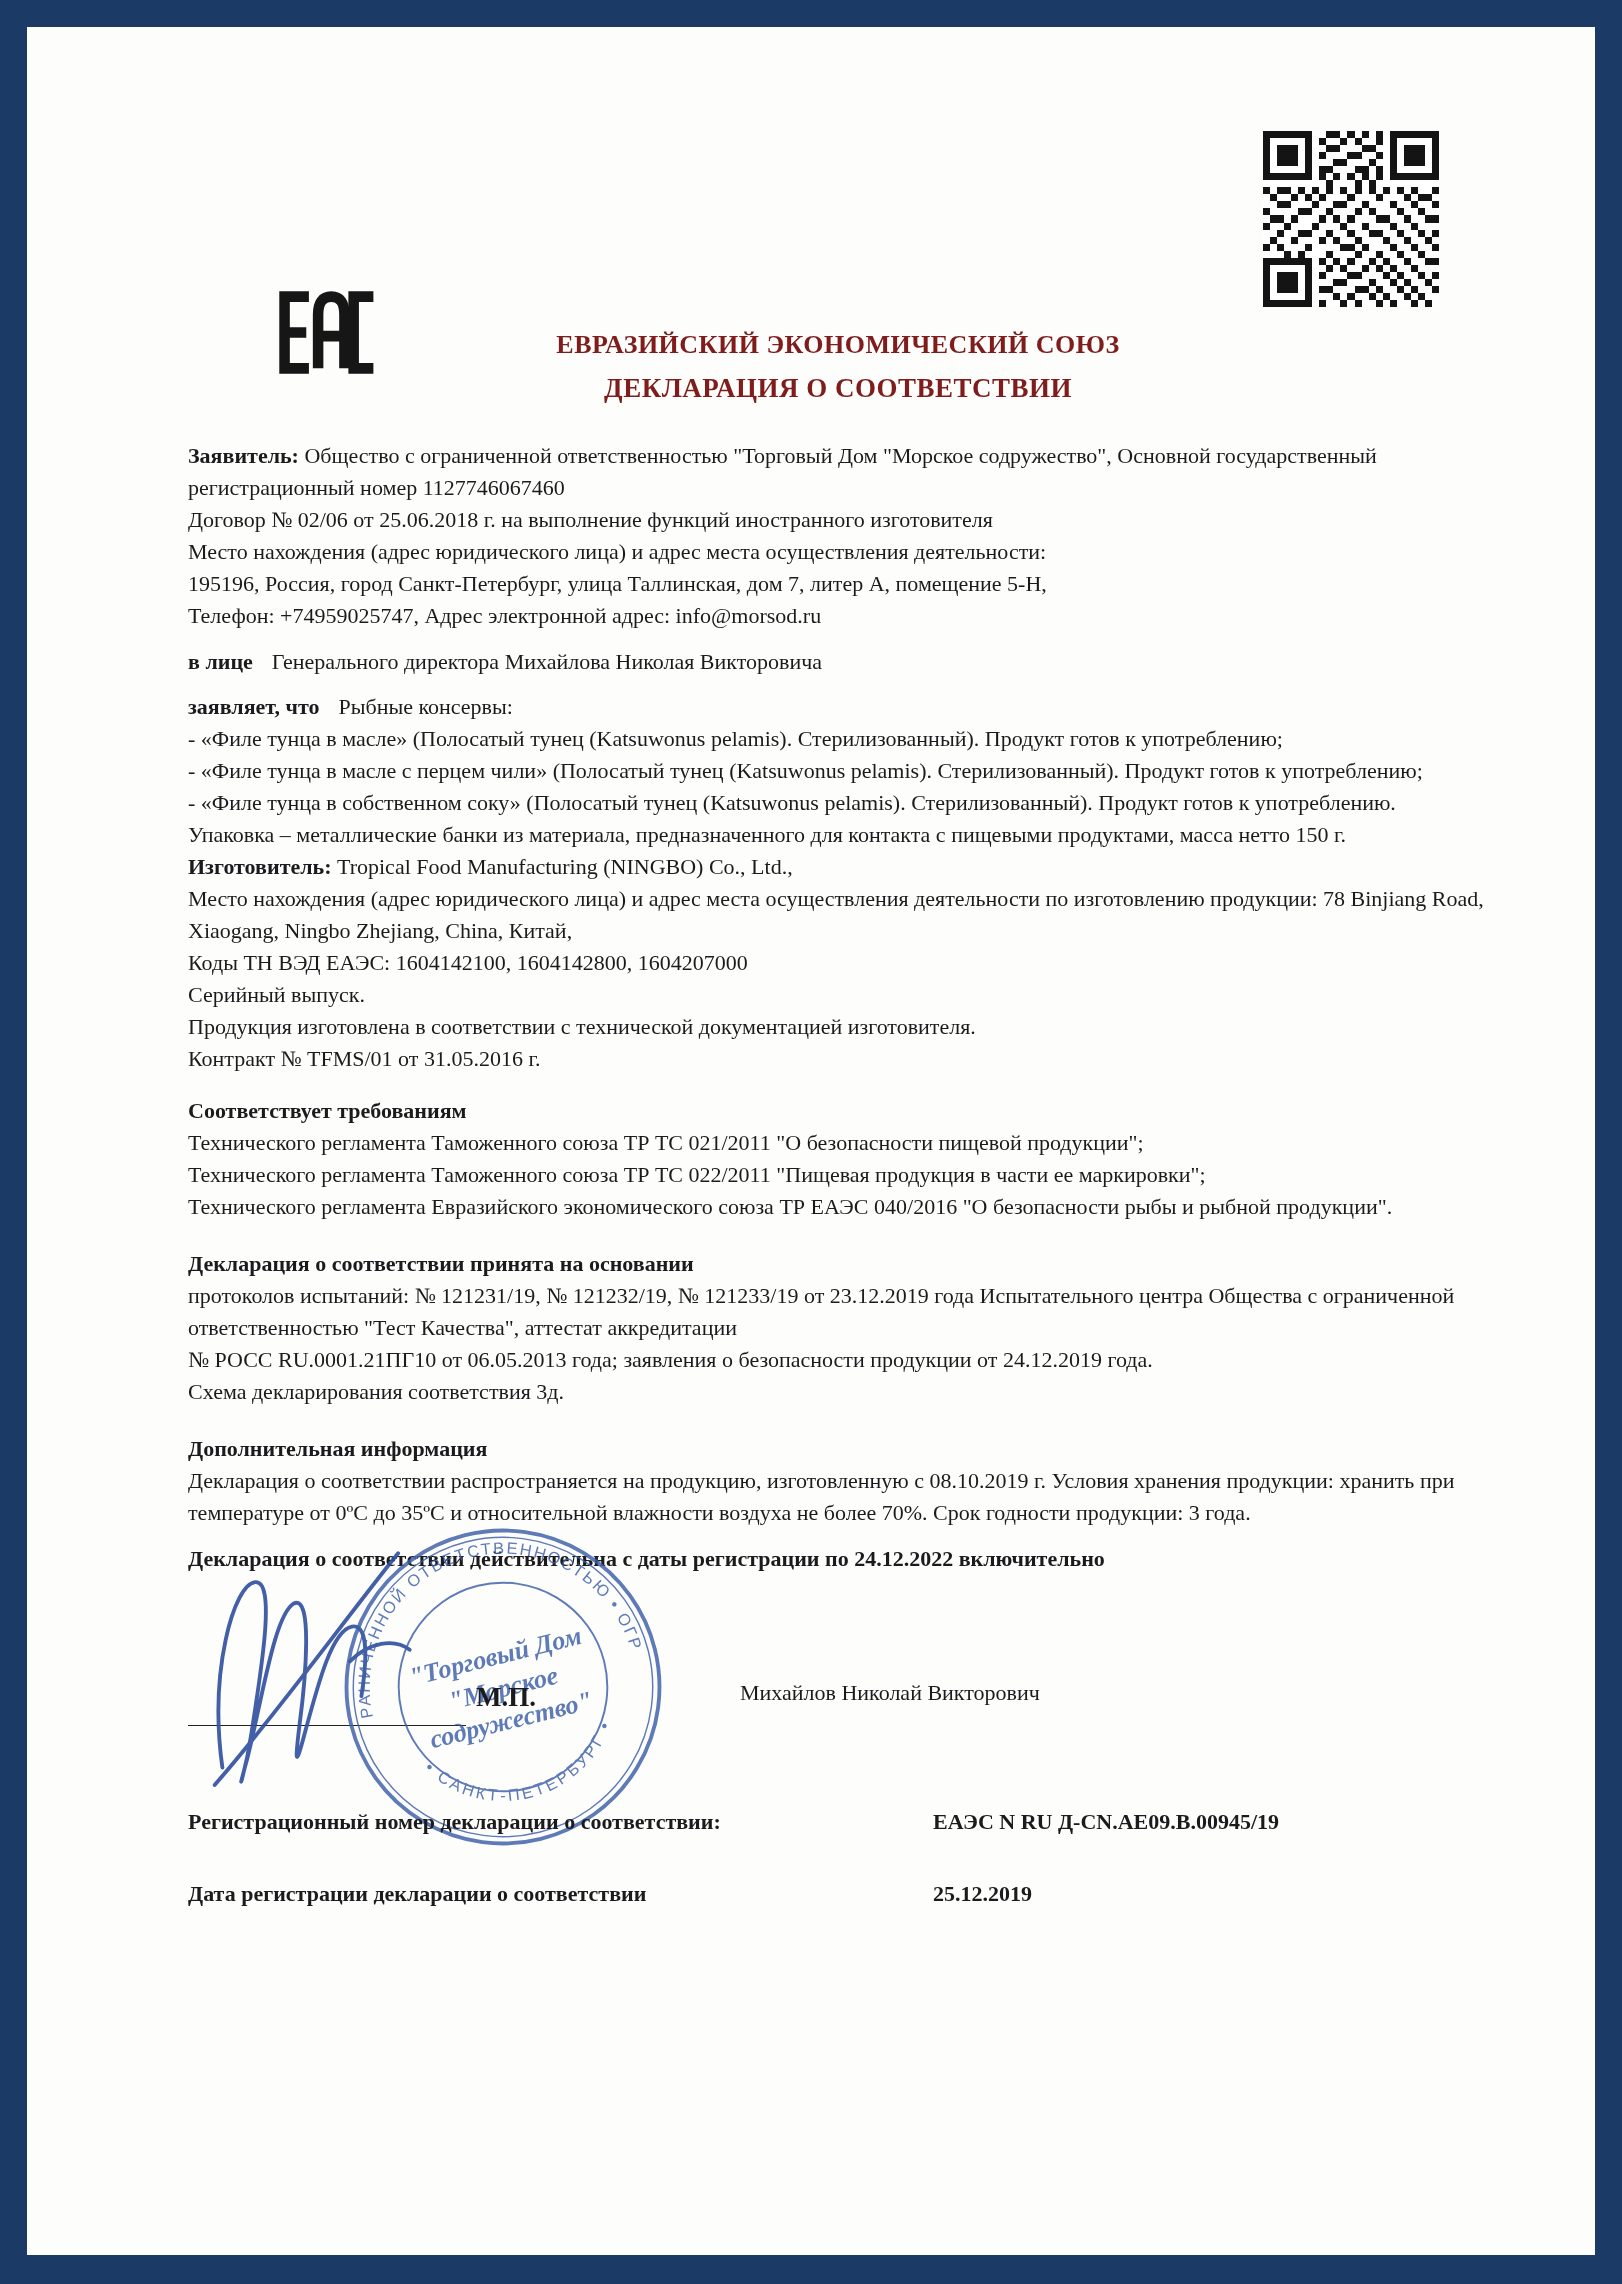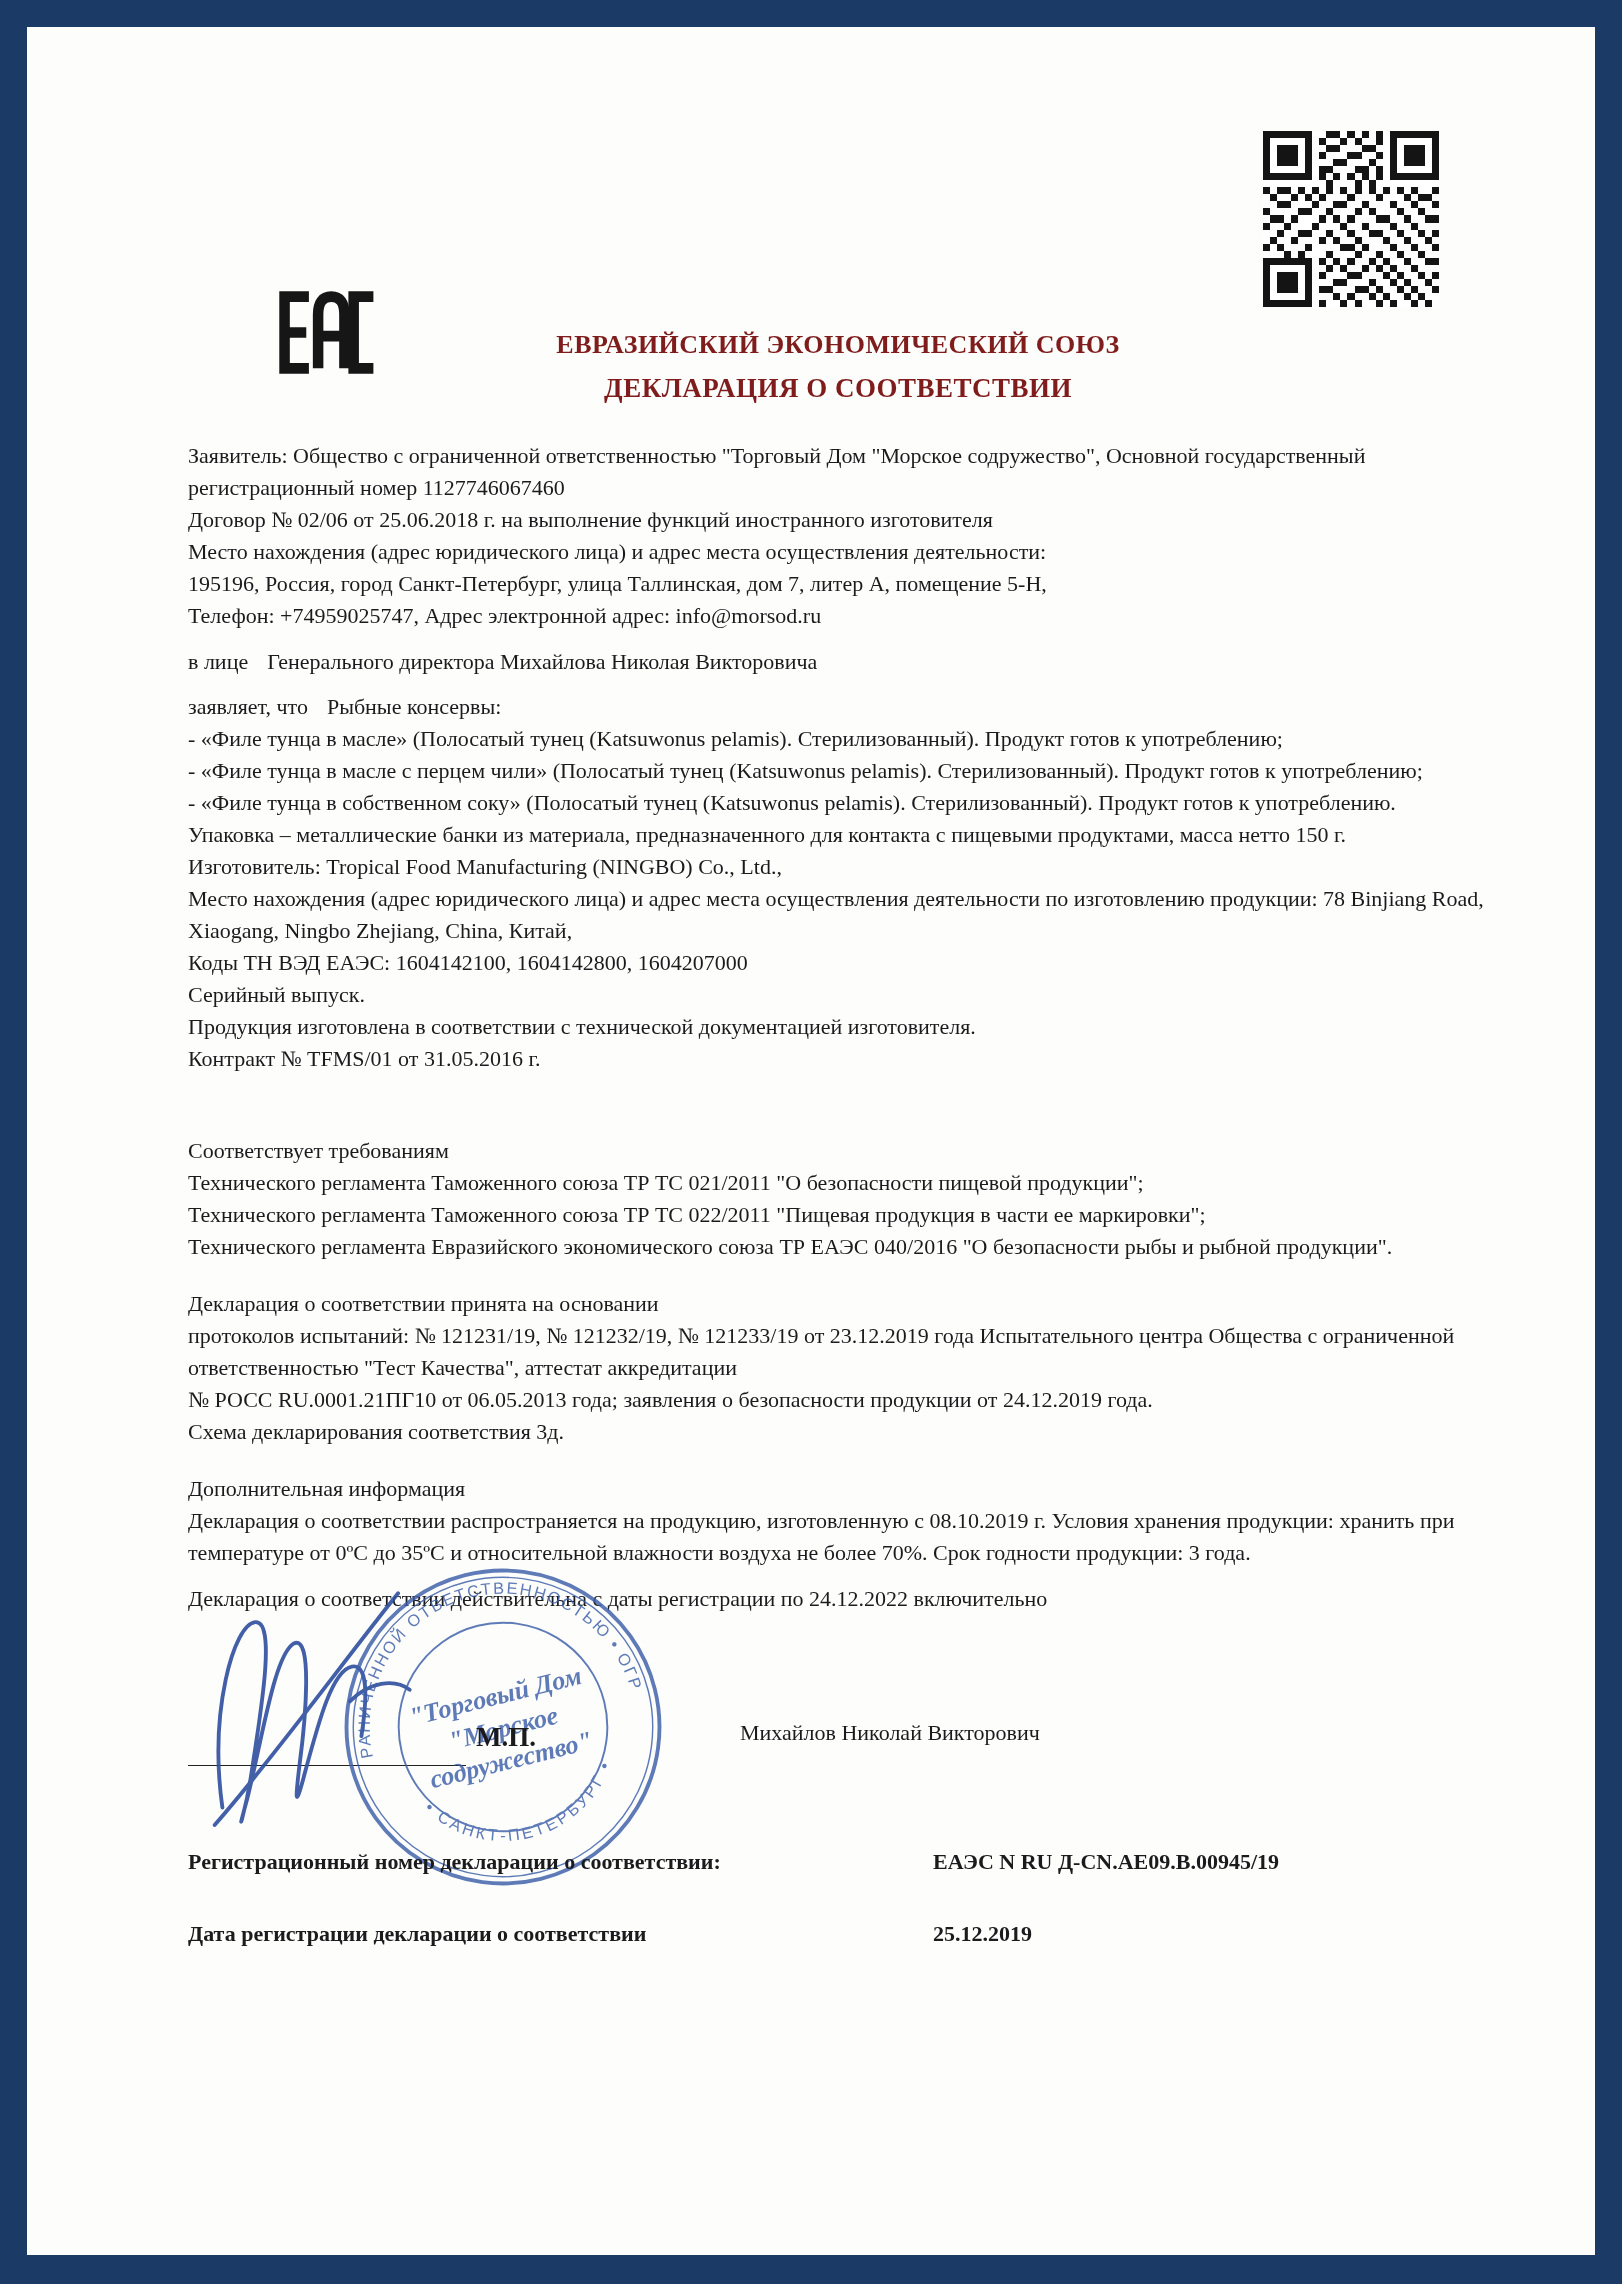--- a/index.html
+++ b/index.html
@@ -18,26 +18,26 @@
   .eac-logo{position:absolute;left:249px;top:257px;width:102px;height:97px;}
   .titles{position:absolute;top:303px;left:338px;width:946px;text-align:center;color:#7f1d1d;}
   .titles .t1{font-size:26px;font-weight:bold;letter-spacing:0.5px;}
   .titles .t2{font-size:27px;font-weight:bold;letter-spacing:0.5px;margin-top:12.6px;}
   .qr{position:absolute;top:104px;right:156px;width:176px;height:176px;}
   
   .content{
     position:absolute;left:161px;top:413px;width:1302px;
     font-size:22px;line-height:32px;color:#1b1b1d;
   }
-  .content b{font-weight:normal;}
+  .content b{font-weight:bold;}
   .para{margin:0;}
   .line{margin:0;}
   .mt-sm{margin-top:13.5px;}
   .mt-md{margin-top:25px;}
-  .mt-lg{margin-top:60px;}
+  .mt-lg{margin-top:20px;}
   .lead-gap{margin-right:13.5px;}
   
   .sig-zone{position:relative;height:210px;margin-top:13.5px;}
   .sig-line{position:absolute;left:0;top:137px;width:278px;border-bottom:1.9px solid #222;}
   .signature-svg{position:absolute;left:17.4px;top:-62px;width:280px;height:290px;pointer-events:none;}
   .stamp-svg{position:absolute;left:145px;top:-71px;width:340px;height:340px;opacity:.82;transform:rotate(-14deg);}
   .mp-label{position:absolute;left:288px;top:93px;font-weight:bold;font-size:27px;}
   .signer-name{position:absolute;left:552px;top:89px;font-size:22px;}
   
   .reg-row{position:relative;margin-top:7.7px;height:39px;}

